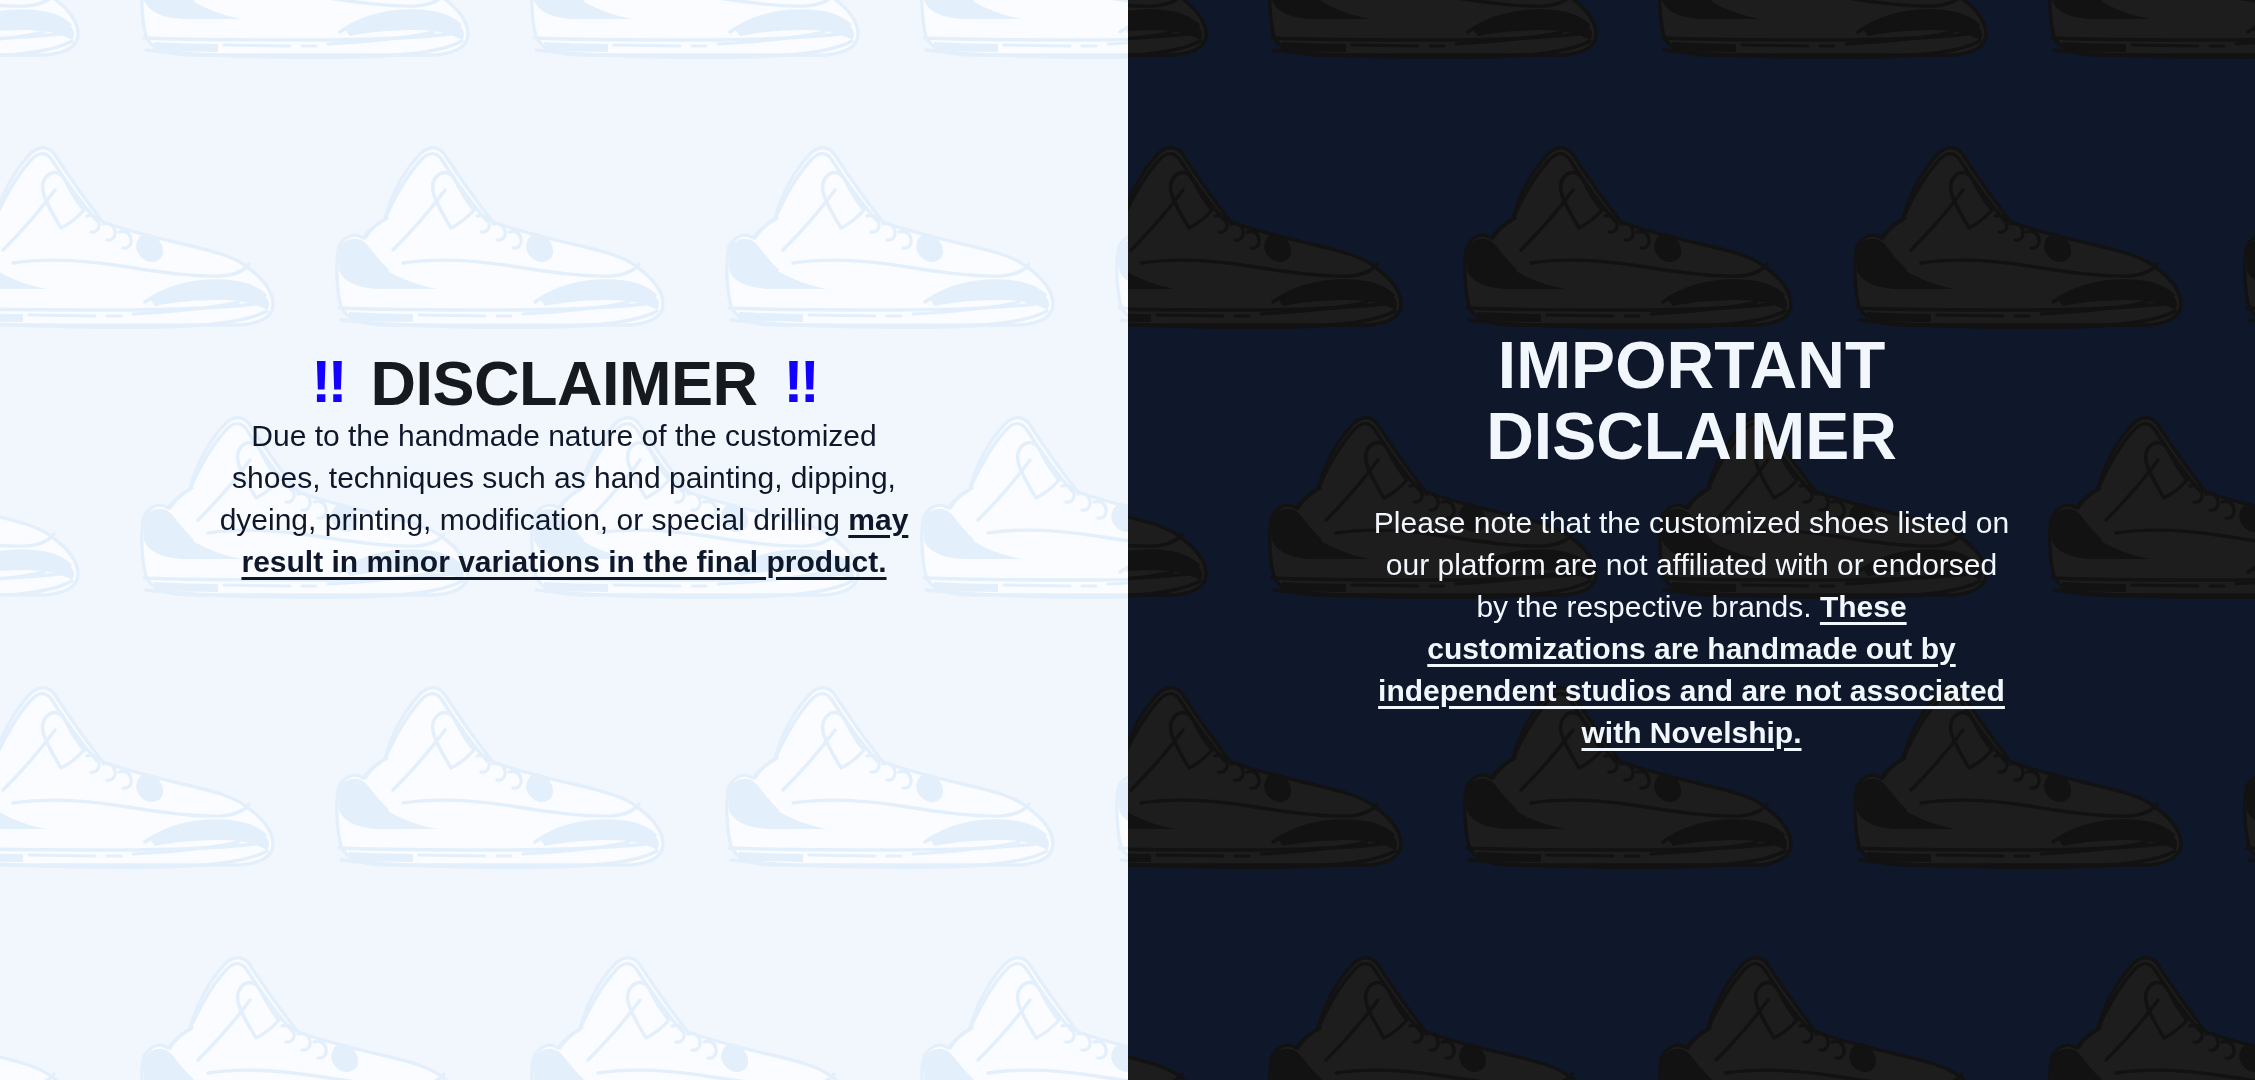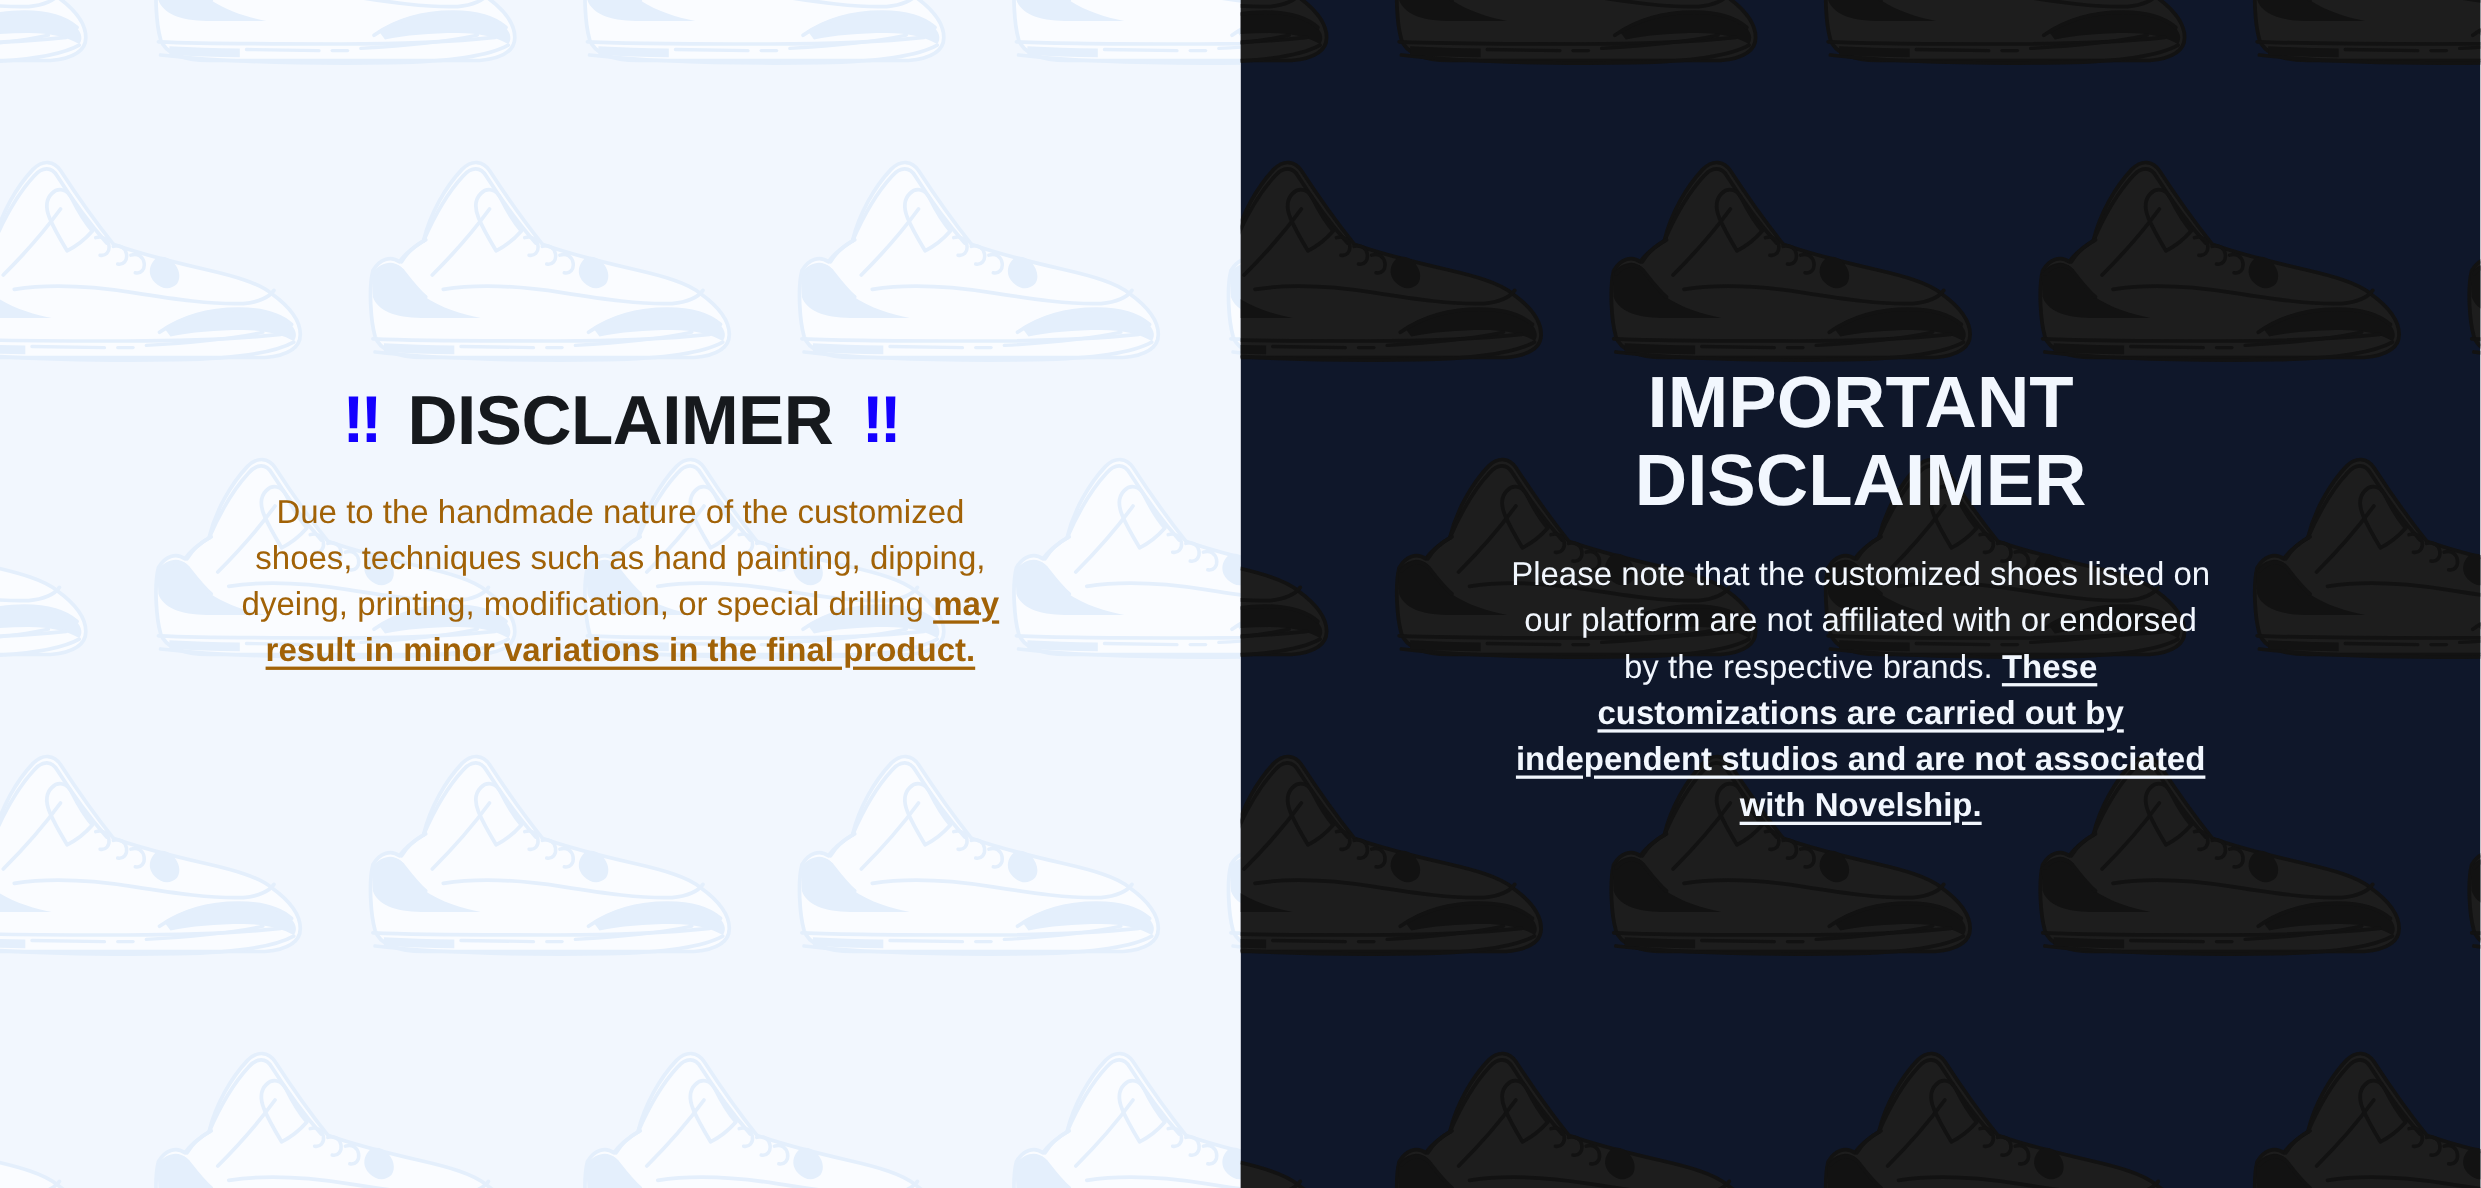--- a/index.html
+++ b/index.html
@@ -103,23 +103,22 @@
   }
 
   .body-text {
     margin: 0;
     font-family: "Liberation Sans", sans-serif;
     font-size: 30px;
     line-height: 1.40;
     font-weight: 400;
   }
   .body-left {
-    color: #a16207;
+    color: #0f172a;
     width: 700px;
-    margin-top: 30px;
   }
   .body-right {
     color: #f2f7fe;
     width: 650px;
     margin-top: 29px;
   }
   .body-text .emph {
     font-weight: 700;
     text-decoration: underline;
     text-underline-offset: 5px;
@@ -3066,17 +3065,17 @@
         </g>
 
         <path class="sneaker-stroke" d="M40 118 C46 108 54 102 62 98"></path>
       </g>
     </svg>
   </div>
       </div>
 
     <div class="content content-right">
       <h1 class="heading heading-right">IMPORTANT DISCLAIMER</h1>
-      <p class="body-text body-right"><span>Please note that the customized shoes listed on our platform are not affiliated with or endorsed by the respective brands. </span><span class="emph">These customizations are carried out by independent studios and are not associated with Novelship.</span></p>
+      <p class="body-text body-right"><span>Please note that the customized shoes listed on our platform are not affiliated with or endorsed by the respective brands. </span><span class="emph">These customizations are handmade out by independent studios and are not associated with Novelship.</span></p>
     </div>
   </section>
 
 </div>
 
 </body></html>

